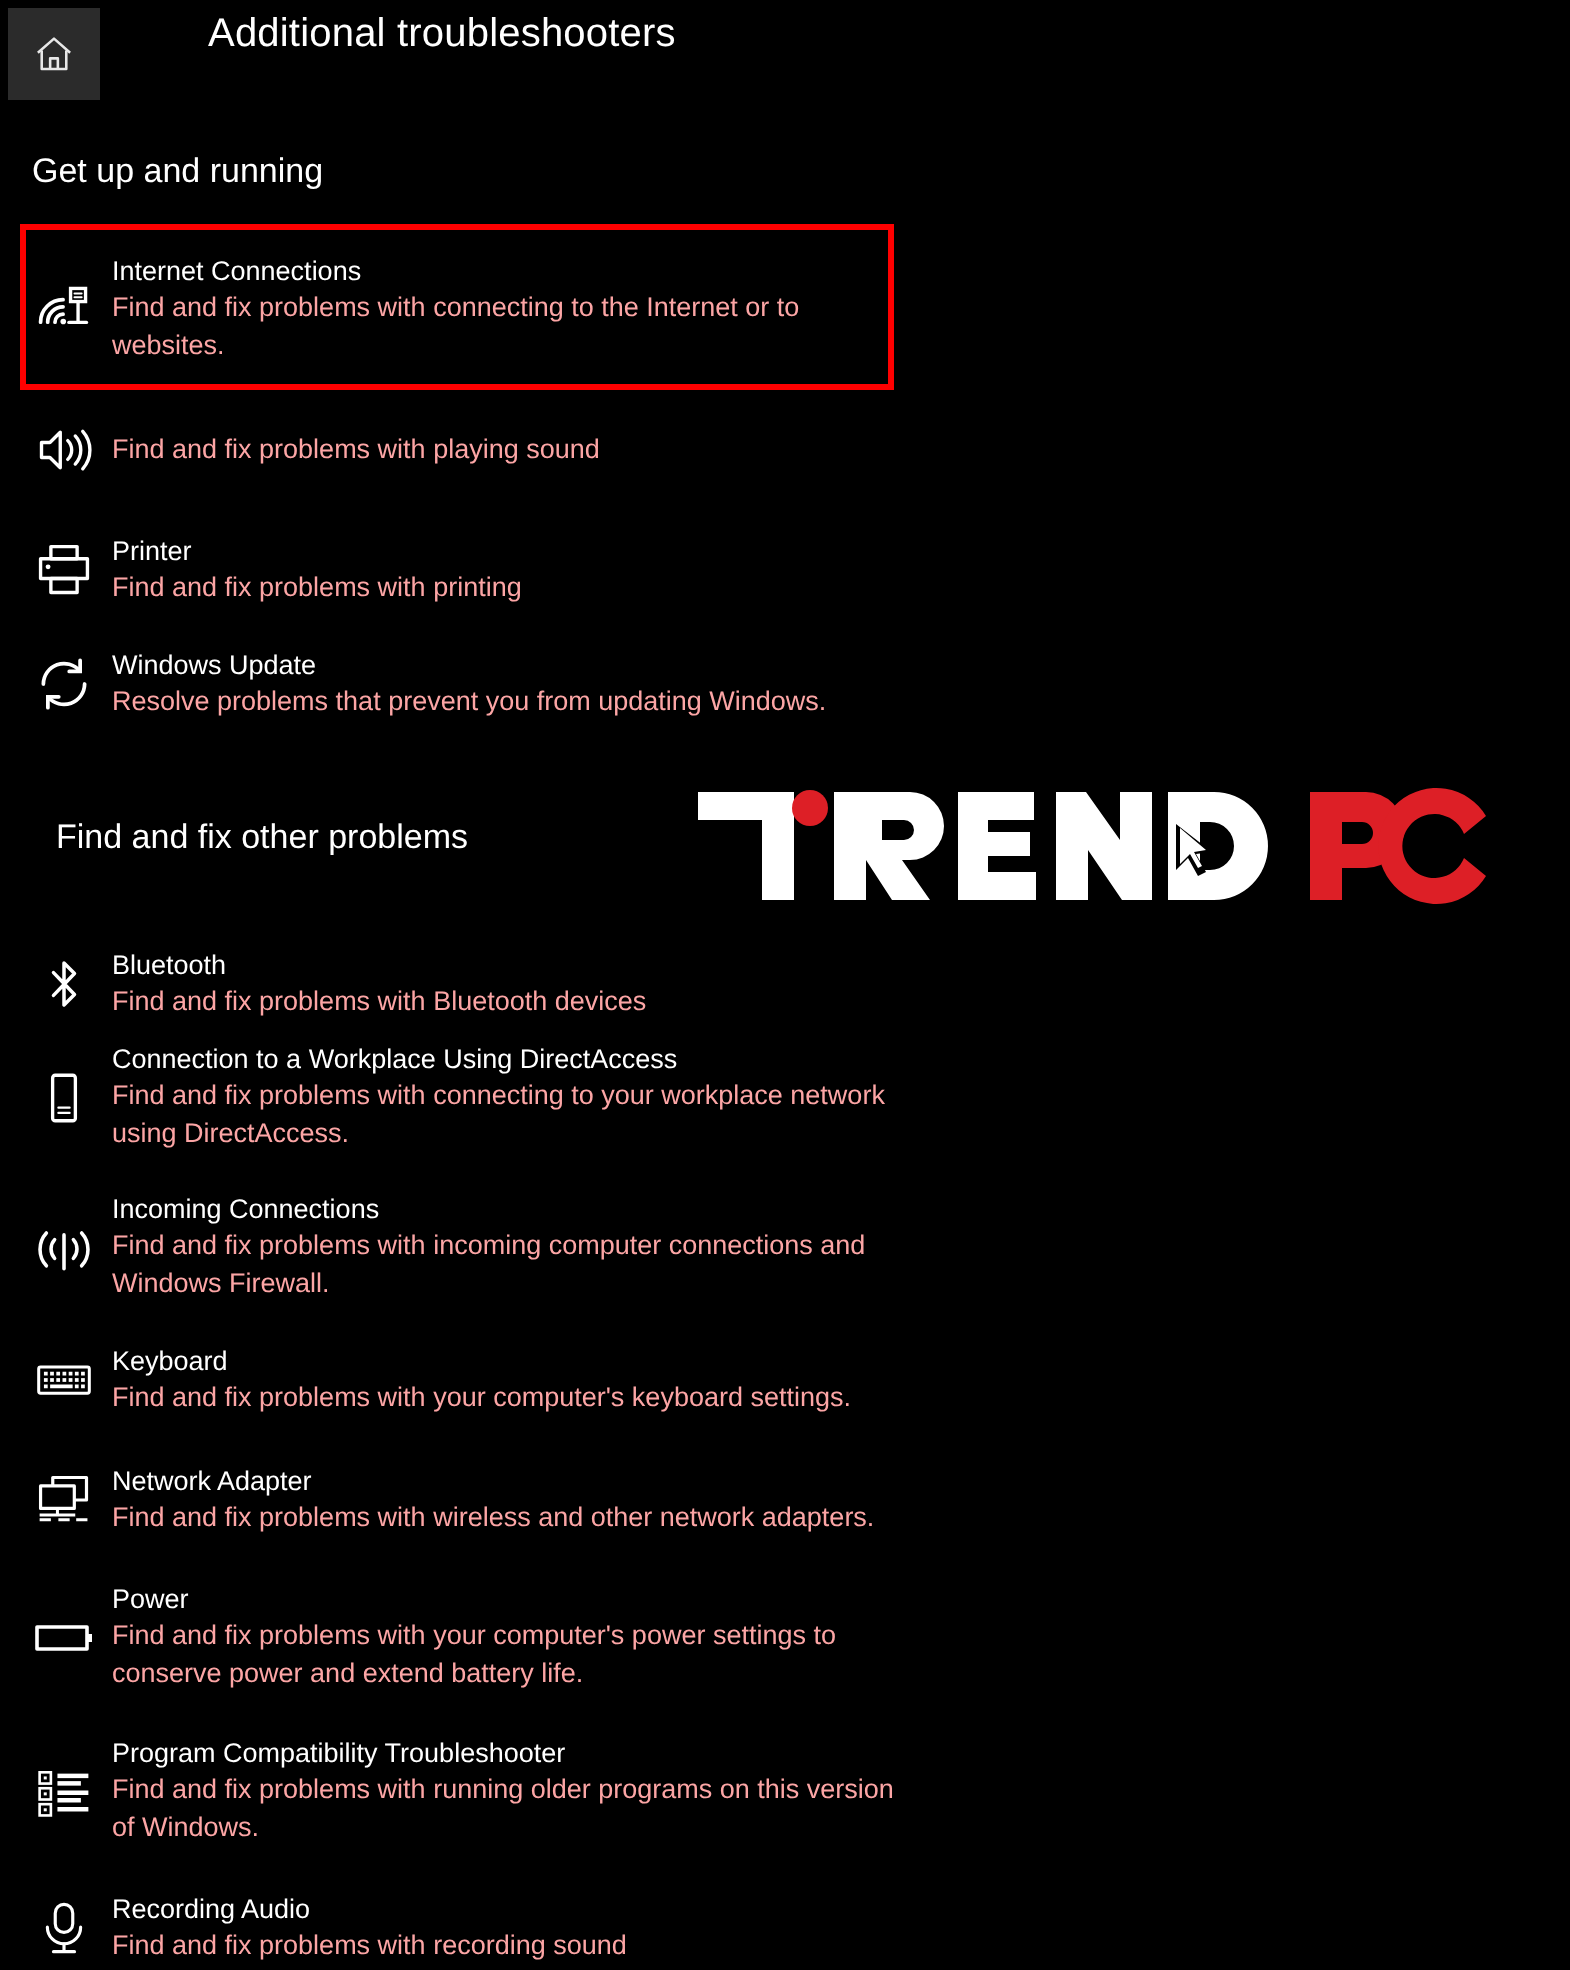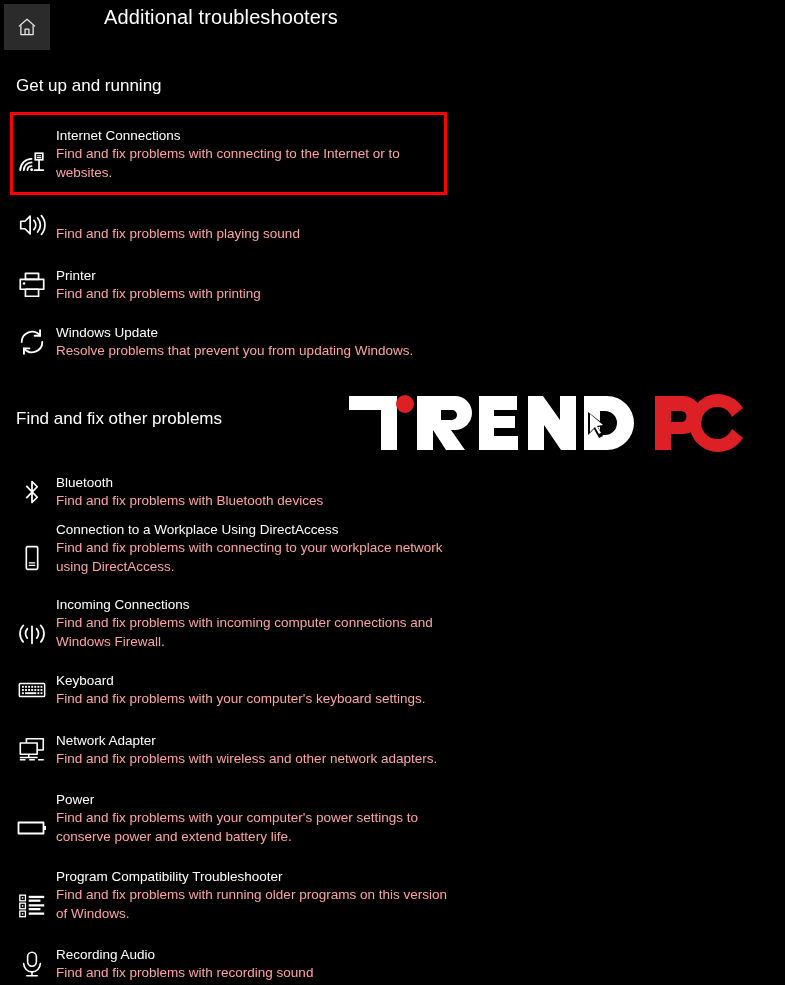--- a/index.html
+++ b/index.html
@@ -27,26 +27,26 @@
     white-space:nowrap;
     margin-left:44px;
   }
 
   
   .section-head {
     font-size:17px; color:#ffffff; font-weight:400;
     margin-left:16px;
   }
   .sec1 { position:absolute; left:0; top:76px;text-align:center; }
-  .sec2 { position:absolute; left:0; top:409px; }
+  .sec2 { position:absolute; left:12px; top:409px; }
 
   
   .item {
     position:absolute; left:0;
-    display:flex; align-items:flex-end;
+    display:flex; align-items:center;
     width:470px;
   }
   .item .ico {
     width:36px; min-width:36px; height:36px;
     margin-left:14px; margin-top:2px;
     display:flex; align-items:center; justify-content:center;
   }
   .item .txt { margin-left:6px; padding-top:1px; }
   .item .ttl {
     font-size:13.5px; color:#ffffff; line-height:17px;

